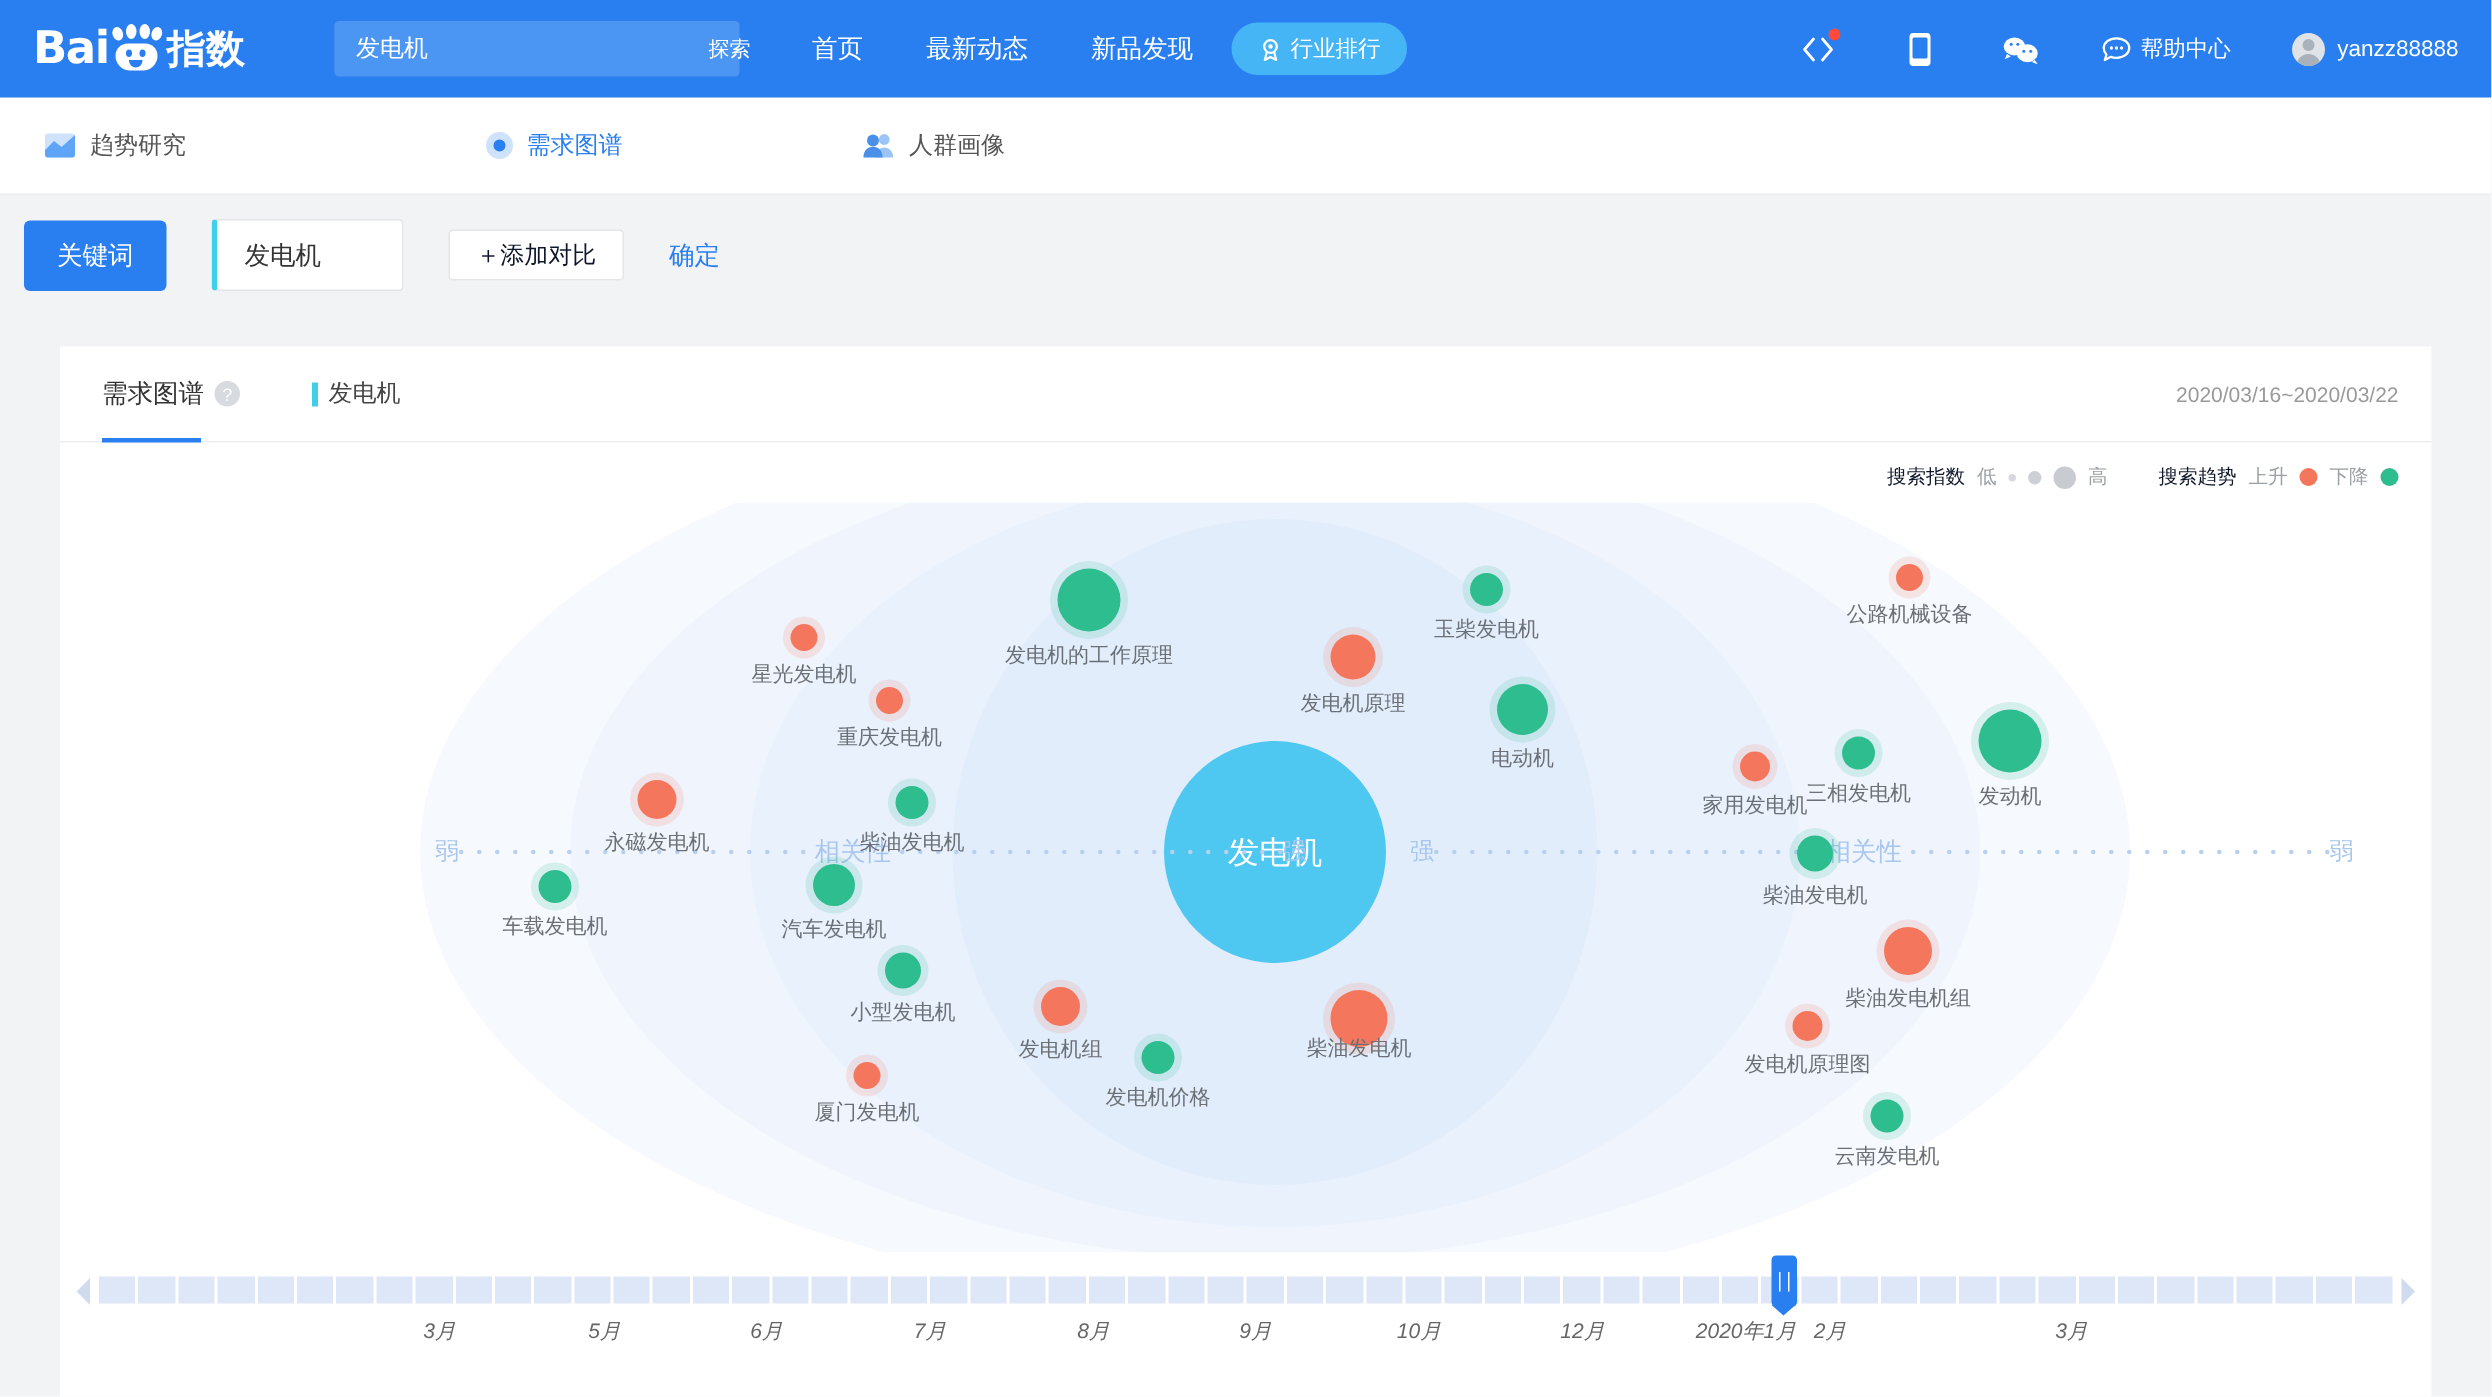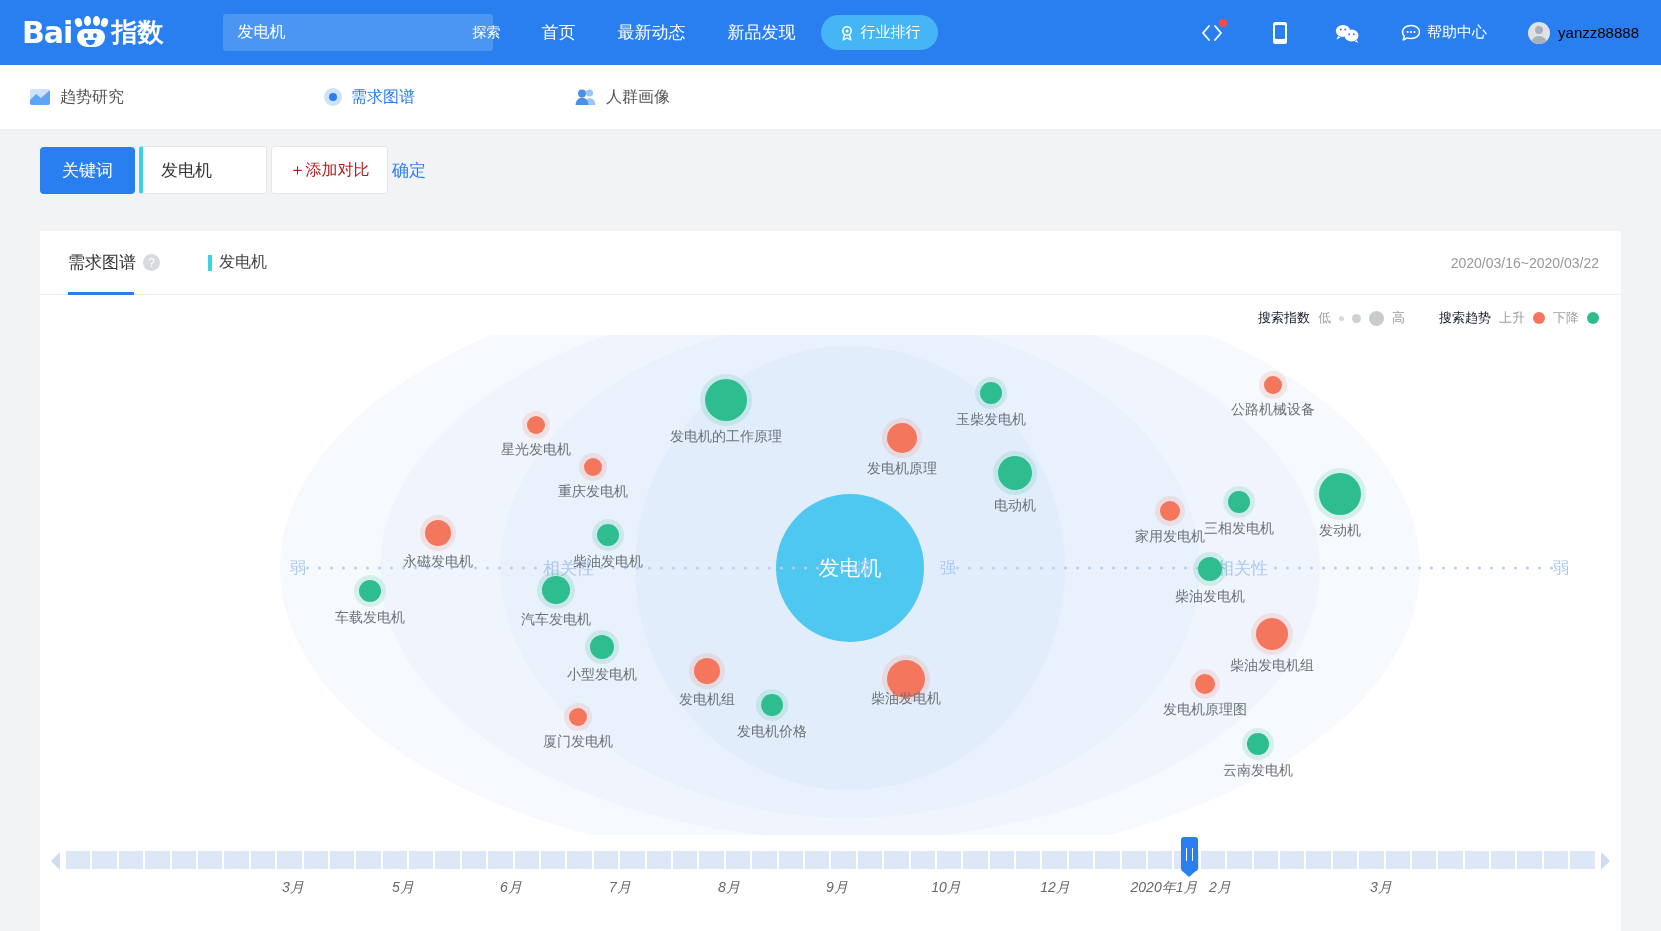--- a/index.html
+++ b/index.html
@@ -50,47 +50,47 @@
     cursor:pointer; white-space:nowrap; margin-left:26px;
   }
 
   .header-right { margin-left:auto; display:flex; align-items:center; gap:41px; }
   .hicon { width:26px; height:26px; position:relative; cursor:pointer;
            display:flex; align-items:center; justify-content:center; }
   .hicon svg { display:block; }
   .dot-red { position:absolute; right:-1px; top:-1px; width:8px; height:8px;
              border-radius:50%; background:#ff4a3d; }
   .help { display:flex; align-items:center; gap:6px; color:#fff; font-size:15px; cursor:pointer; white-space:nowrap;}
-  .user { display:flex; align-items:center; gap:8px; color:#000000; font-size:15px; cursor:pointer; white-space:nowrap;}
+  .user { display:flex; align-items:center; gap:8px; color:#ffffff; font-size:15px; cursor:pointer; white-space:nowrap;}
   .avatar { width:22px; height:22px; border-radius:50%; background:#dfe3e8; position:relative; overflow:hidden; }
   .avatar::before{content:"";position:absolute;width:8px;height:8px;border-radius:50%;background:#a9b1ba;left:7px;top:4px;}
   .avatar::after{content:"";position:absolute;width:16px;height:11px;border-radius:8px 8px 0 0;background:#a9b1ba;left:3px;top:14px;}
 
   
   .subnav { height:65px; background:#fff; display:flex; align-items:center;
             padding-left:29px; border-bottom:1px solid #eceef1; }
   .subnav-item { display:flex; align-items:center; gap:9px; font-size:16px;
                  color:#555; cursor:pointer; white-space:nowrap; }
   .subnav-item.active { color:#2a7ff0; }
   .sn-gap1 { width:200px; } .sn-gap2 { width:160px; }
   .ic-trend { width:22px; height:20px; }
   .ic-radio { width:18px; height:18px; border-radius:50%; background:#cfe2fb;
               display:flex;align-items:center;justify-content:center; }
   .ic-radio i { width:8px; height:8px; border-radius:50%; background:#2a7ff0; display:block;}
 
   
-  .filterbar { height:80px; display:flex; align-items:center; padding-left:40px; gap:4px; }
+  .filterbar { height:80px; display:flex; align-items:center; padding-left:16px; gap:30px; }
   .kw-btn { background:#2a7ff0; color:#fff; font-size:17px; border-radius:4px;
             padding:12px 22px; cursor:pointer; white-space:nowrap; }
   .kw-input { width:128px; height:48px; background:#fff; border:1px solid #e3e5e8;
               border-left:4px solid #3fd0e8; border-radius:3px; display:flex;
               align-items:center; padding-left:18px; font-size:17px; color:#333; cursor:text;}
-  .add-btn { width:117px; height:48px; background:#fff; border:1px solid #e3e5e8;
+  .add-btn { width:117px; height:34px; background:#fff; border:1px solid #e3e5e8;
              border-radius:3px; display:flex; align-items:center; justify-content:center;
-             font-size:16px; color:#b91c1c; cursor:pointer; white-space:nowrap;}
+             font-size:16px; color:#0f172a; cursor:pointer; white-space:nowrap;}
   .ok-link { color:#2a7ff0; font-size:17px; cursor:pointer; white-space:nowrap; }
 
   
   .card { position:absolute; left:40px; top:231px; width:1581px; height:700px;
           background:#fff; }
   .card-head { height:64px; display:flex; align-items:center; padding:0 22px 0 28px;
                border-bottom:1px solid #eceef1; position:relative; }
   .tab-main { font-size:17px; color:#333; display:flex; align-items:center; gap:7px;
               height:100%; align-self:flex-end; position:relative; cursor:pointer; }
   .tab-main::after{content:"";position:absolute;left:0;right:26px;bottom:-1px;height:3px;background:#2a7ff0;}

